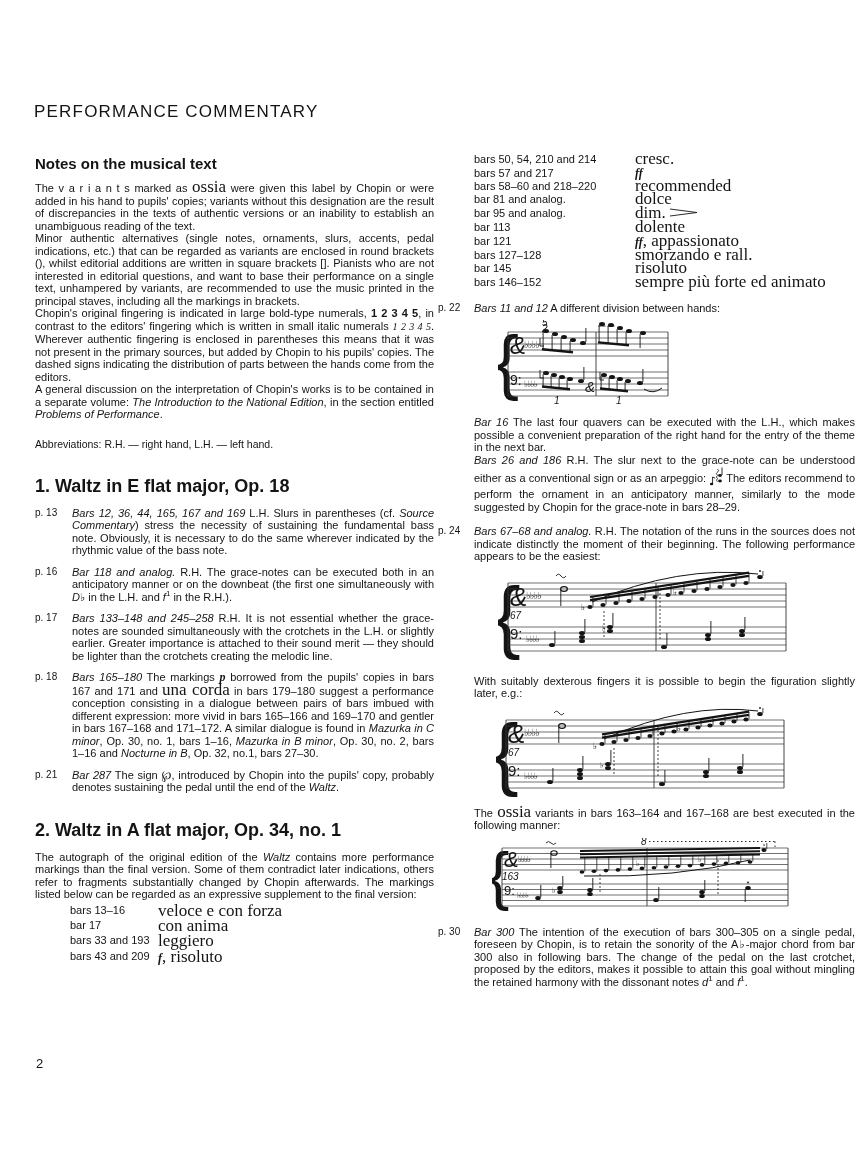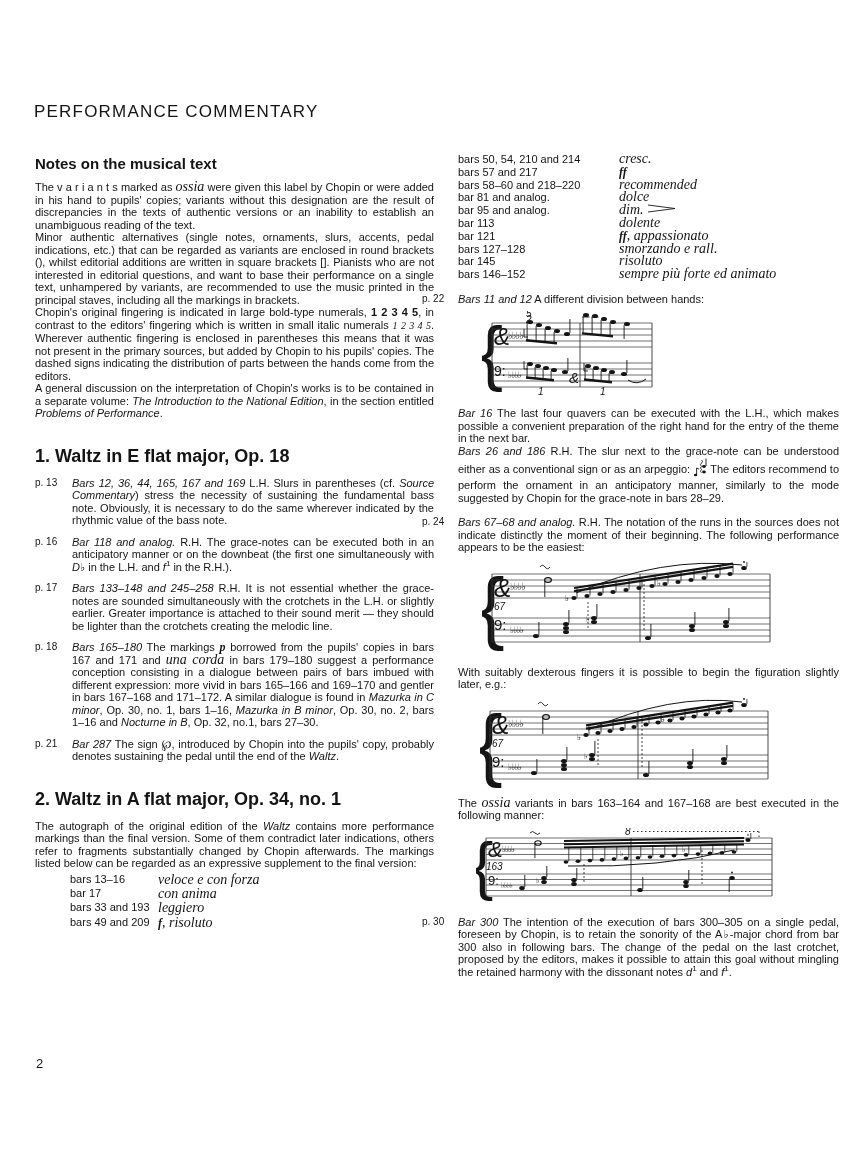--- a/index.html
+++ b/index.html
@@ -1,31 +1,31 @@
 <!DOCTYPE html>
 <html><head>
 <meta charset="utf-8">
 <style>
   html,body{margin:0;padding:0;background:#fff;}
   .page{position:relative;width:864px;height:1152px;background:#fff;color:#141414;
         font-family:"Liberation Sans",sans-serif;overflow:hidden;}
   .title{position:absolute;left:34px;top:102px;font-size:17px;letter-spacing:1.2px;font-weight:400;}
   .col-left{position:absolute;left:35px;top:155px;width:399px;}
-  .col-right{position:absolute;left:422px;top:150px;width:417px;}
+  .col-right{position:absolute;left:438px;top:150px;width:417px;}
   .h-notes{font-size:15px;font-weight:bold;margin:0 0 9px 0;}
   .h-section{font-size:18px;font-weight:bold;margin:26px 0 10px 0;}
   .para{font-size:11px;line-height:12.5px;text-align:justify;margin:0;}
   .para + .para{margin-top:0;}
   .mt{margin-top:10px;}
   .abbrev{font-size:10.5px;margin-top:17px;}
   .entry{position:relative;padding-left:37px;margin-top:9px;font-size:11px;line-height:12.5px;text-align:justify;}
   .col-right .entry{padding-left:36px;margin-top:12px;}
   .plabel{position:absolute;left:0;top:0;font-size:10px;white-space:nowrap;}
   .indented{margin-left:36px;}
-  .term{font-family:"Liberation Serif","DejaVu Serif",serif;font-style:italic;font-size:14px;}
+  .term{font-family:"Liberation Serif","DejaVu Serif",serif;font-size:17px;}
   .dyn{font-family:"Liberation Serif","DejaVu Serif",serif;font-style:italic;font-weight:bold;font-size:12px;}
   .ped{font-family:"Liberation Serif","DejaVu Serif",serif;font-size:12px;}
   .fing{font-family:"Liberation Serif","DejaVu Serif",serif;font-style:italic;font-size:10px;}
   sup{font-size:8px;line-height:0;}
   .markings{margin-top:3px;}
   .mrow{display:flex;font-size:11px;line-height:13.4px;}
   .markings-left{margin-left:35px;}
   .markings-left .mlabel{width:88px;flex:none;}
   .markings-right{margin-left:36px;}
   .markings-right .mrow{line-height:12.8px;}
@@ -41,20 +41,21 @@
 
 <div class="page">
   <div class="title">PERFORMANCE COMMENTARY</div>
 
   <div class="col-left">
     <div class="h-notes">Notes on the musical text</div>
     <p class="para">The v a r i a n t s  marked as <span class="term">ossia</span> were given this label by Chopin or were added in his hand to pupils' copies; variants without this designation are the result of discrepancies in the texts of authentic versions or an inability to establish an unambiguous reading of the text.</p>
     <p class="para">Minor authentic alternatives (single notes, ornaments, slurs, accents, pedal indications, etc.) that can be regarded as variants are enclosed in round brackets (), whilst editorial additions are written in square brackets []. Pianists who are not interested in editorial questions, and want to base their performance on a single text, unhampered by variants, are recommended to use the music printed in the principal staves, including all the markings in brackets.</p>
     <p class="para">Chopin's original fingering is indicated in large bold-type numerals, <b>1 2 3 4 5</b>, in contrast to the editors' fingering which is written in small italic numerals <span class="fing">1 2 3 4 5</span>. Wherever authentic fingering is enclosed in parentheses this means that it was not present in the primary sources, but added by Chopin to his pupils' copies. The dashed signs indicating the distribution of parts between the hands come from the editors.</p>
     <p class="para">A general discussion on the interpretation of Chopin's works is to be contained in a separate volume: <i>The Introduction to the National Edition</i>, in the section entitled <i>Problems of Performance</i>.</p>
+    <div class="abbrev">Abbreviations: R.H. — right hand, L.H. — left hand.</div>
 
     <div class="h-section">1. Waltz in E flat major, Op. 18</div>
 
     <div class="entry">
       <span class="plabel">p. 13</span>
       <span><i>Bars 12, 36, 44, 165, 167 and 169</i> L.H. Slurs in parentheses (cf. <i>Source Commentary</i>) stress the necessity of sustaining the fundamental bass note. Obviously, it is necessary to do the same wherever indicated by the rhythmic value of the bass note.</span>
     </div>
     <div class="entry">
       <span class="plabel">p. 16</span>
       <span><i>Bar 118 and analog.</i> R.H. The grace-notes can be executed both in an anticipatory manner or on the downbeat (the first one simultaneously with <i>D</i>♭ in the L.H. and <i>f</i><sup>1</sup> in the R.H.).</span>
@@ -81,21 +82,21 @@
         </div>
       <div class="mrow">
           <span class="mlabel">bar 17</span>
           <span><span class="term">con anima</span></span>
         </div>
       <div class="mrow">
           <span class="mlabel">bars 33 and 193</span>
           <span><span class="term">leggiero</span></span>
         </div>
       <div class="mrow">
-          <span class="mlabel">bars 49 and 209</span>
+          <span class="mlabel">bars 43 and 209</span>
           <span><span class="dyn">f</span><span class="term">, risoluto</span></span>
         </div>
     </div>
   </div>
 
   <div class="col-right">
     <div class="markings markings-right">
       <div class="mrow">
           <span class="mlabel">bars 50, 54, 210 and 214</span>
           <span><span class="term">cresc.</span></span>

